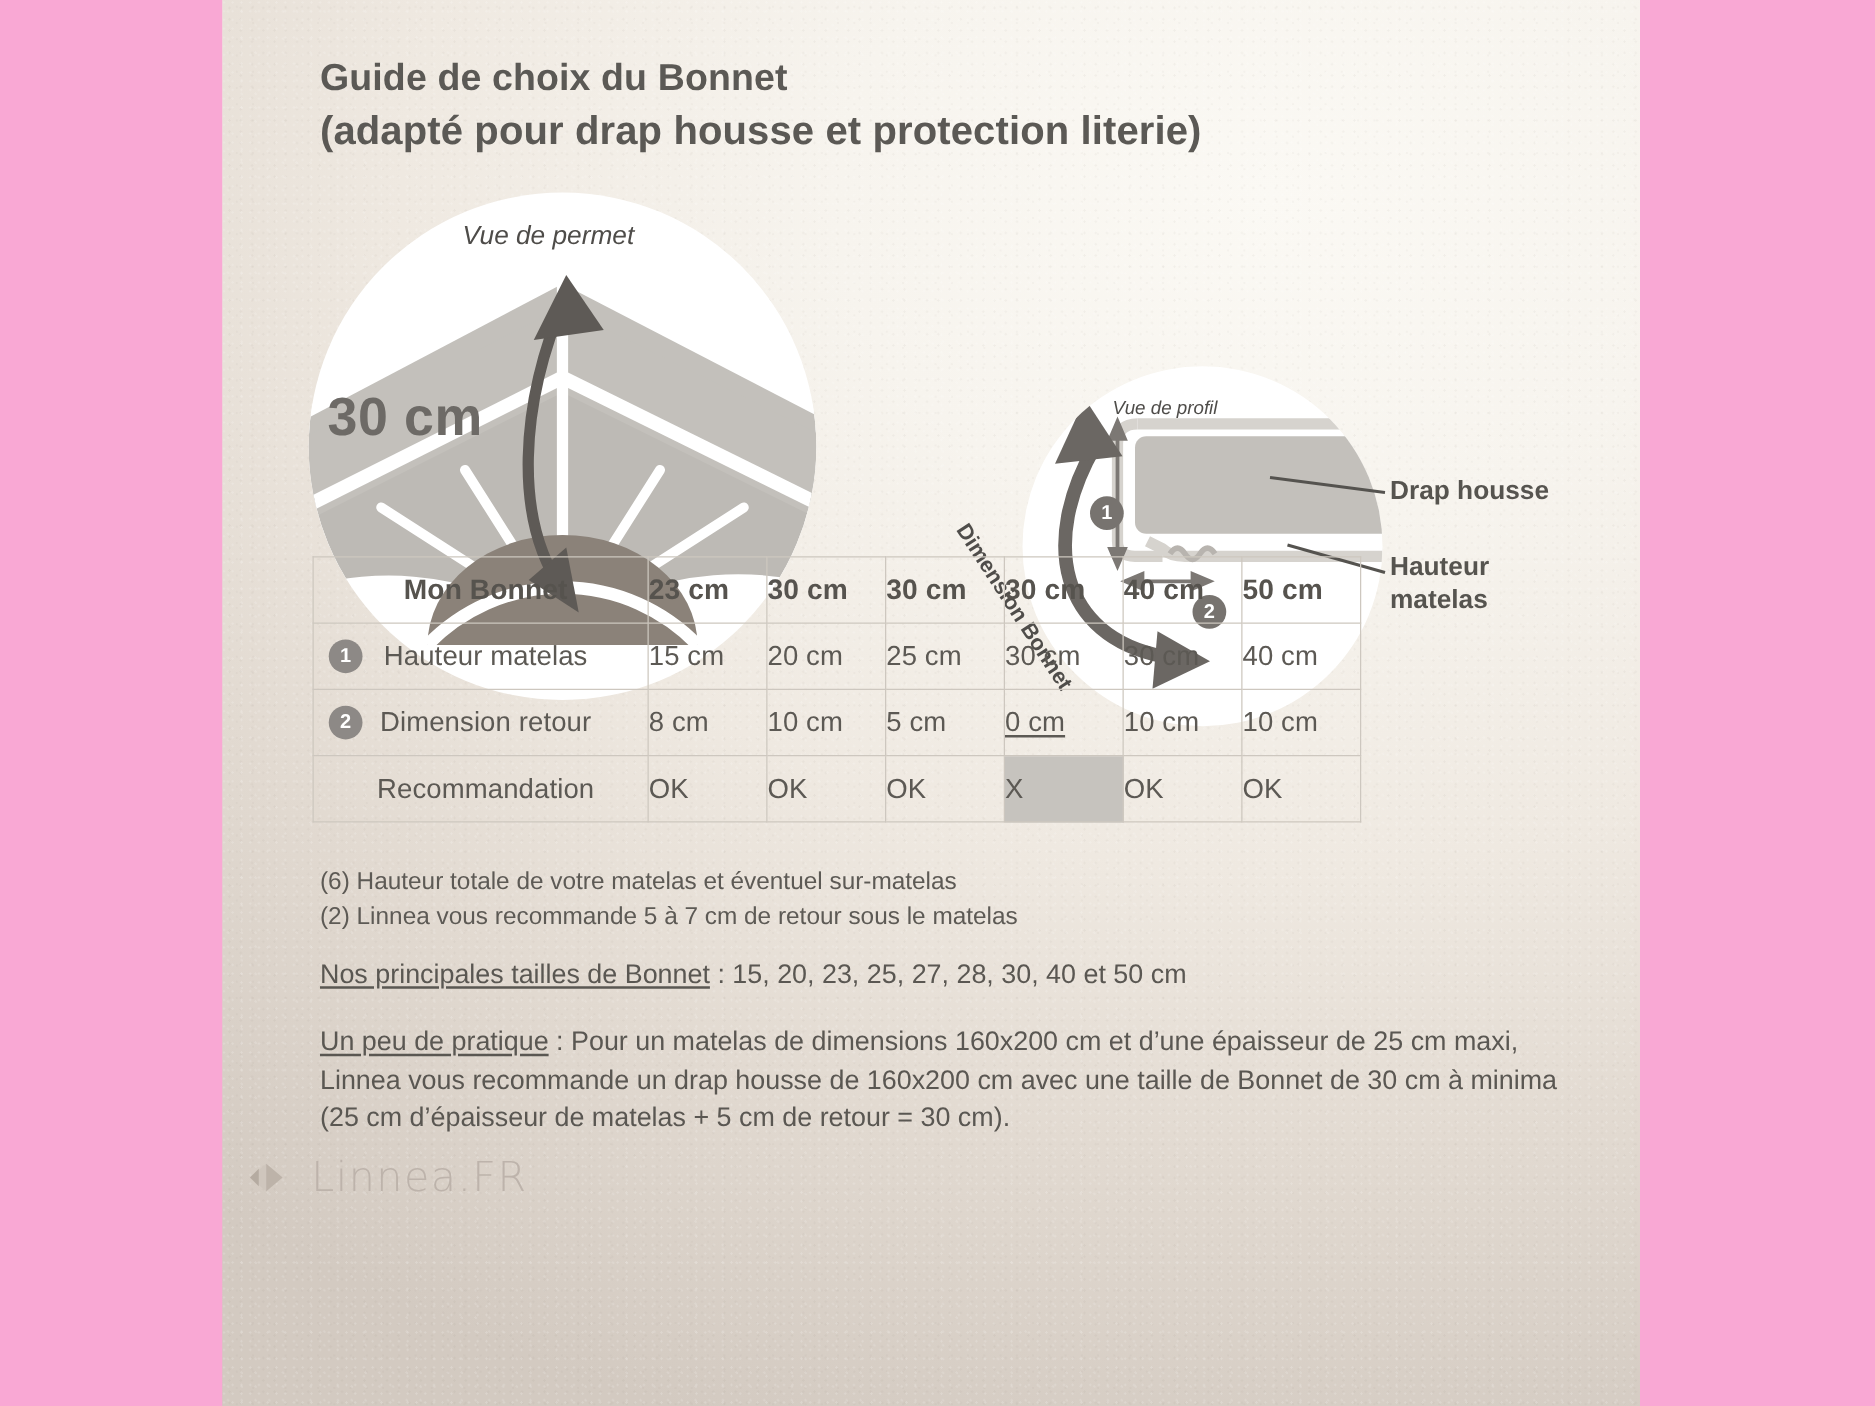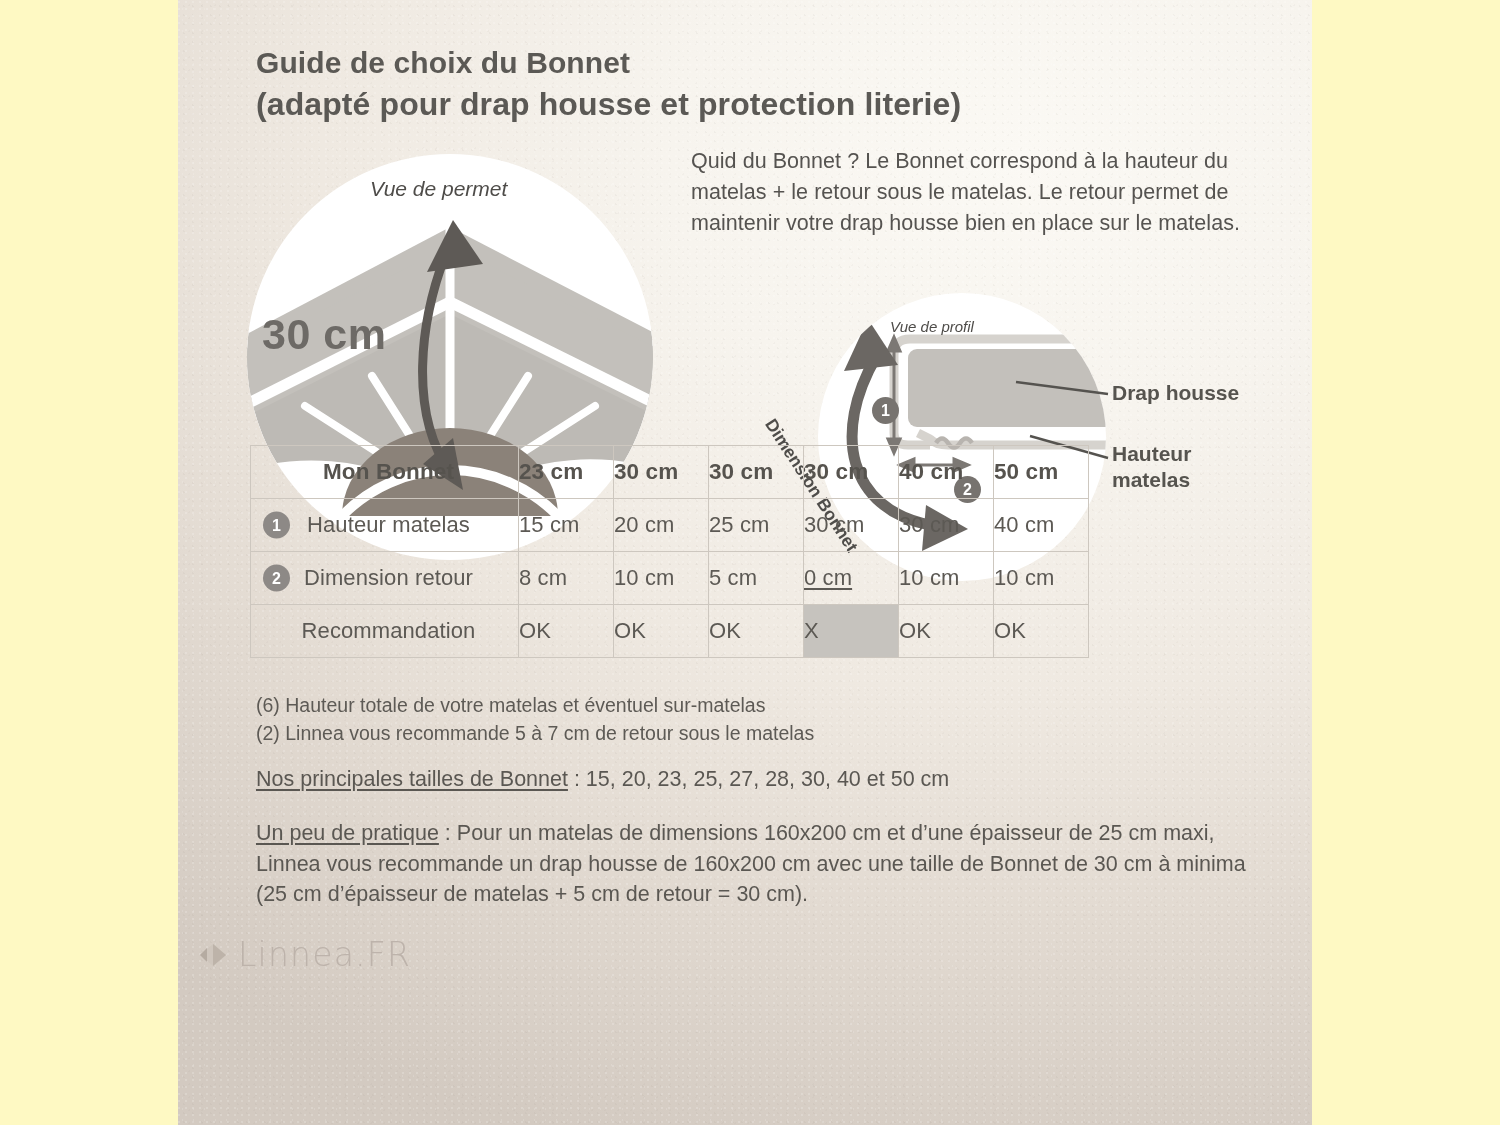--- a/index.html
+++ b/index.html
@@ -10,21 +10,21 @@
     background: #ffffff;
     font-family: "Liberation Sans", sans-serif;
     overflow: hidden;
   }
 
   
   #canvas {
     position: relative;
     width: 1500px;
     height: 1125px;
-    background: #fef9c3;
+    background: #f9a8d4;
   }
 
   
   #art {
     position: absolute;
     left: 178px;
     top: 0px;
     width: 1134px;
     height: 1125px;
     overflow: hidden;
@@ -172,40 +172,39 @@
   #practice {
     position: absolute; left: 78px; top: 818px;
     width: 1010px;
     font-size: 21.5px; color: #5a5752; line-height: 1.42;
   }
   .u { text-decoration: underline; text-underline-offset: 3px; }
 
   
   #logo {
     position: absolute; left: 20px; top: 922px;
-    display: flex; align-items: center; gap: 10px; margin-top: 13px;
+    display: flex; align-items: center; gap: 21px;
   }
   #logo-text {
     font-size: 33px; color: #bdb3ab; letter-spacing: 1.2px;
     font-family: "DejaVu Sans", sans-serif; font-weight: 300;
   }
 </style>
 </head>
 <body>
 
 <div id="canvas">
   <div id="art">
     <div id="grain"></div>
 
     <div id="heading">
       <div id="title-main">Guide de choix du Bonnet</div>
       <div id="title-sub">(adapté pour drap housse et protection literie)</div>
     </div>
 
-    <div id="intro">Quid du Bonnet ? Le Bonnet correspond à la hauteur du matelas + le retour sous le matelas. Le retour permet de maintenir votre drap housse bien en place sur le matelas.</div>
 
     <div class="disc" id="disc-bottom">
       <svg width="406" height="406" viewBox="0 0 406 406">
         <defs>
           <clipPath id="clipDisc">
               <circle cx="203" cy="203" r="203"></circle>
             </clipPath>
         </defs>
         <g clip-path="url(#clipDisc)">
 

